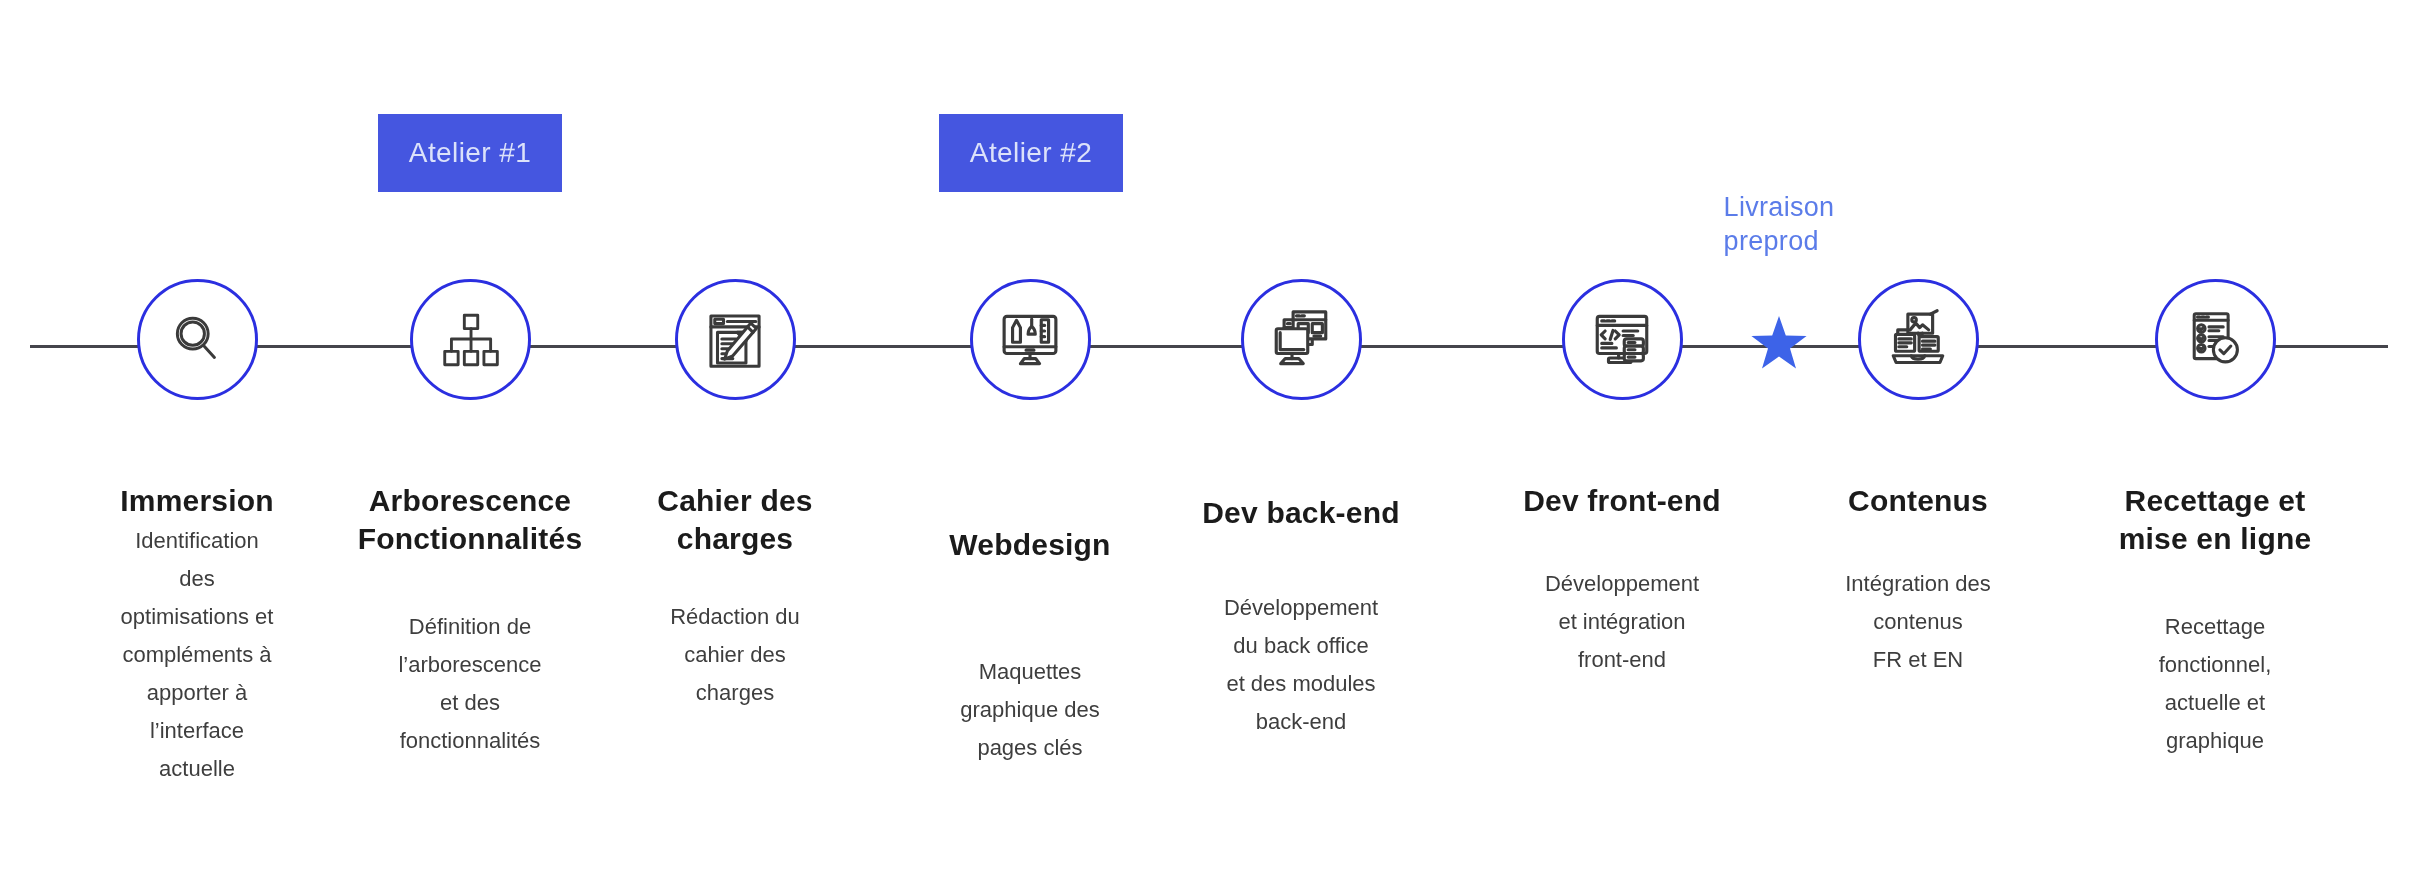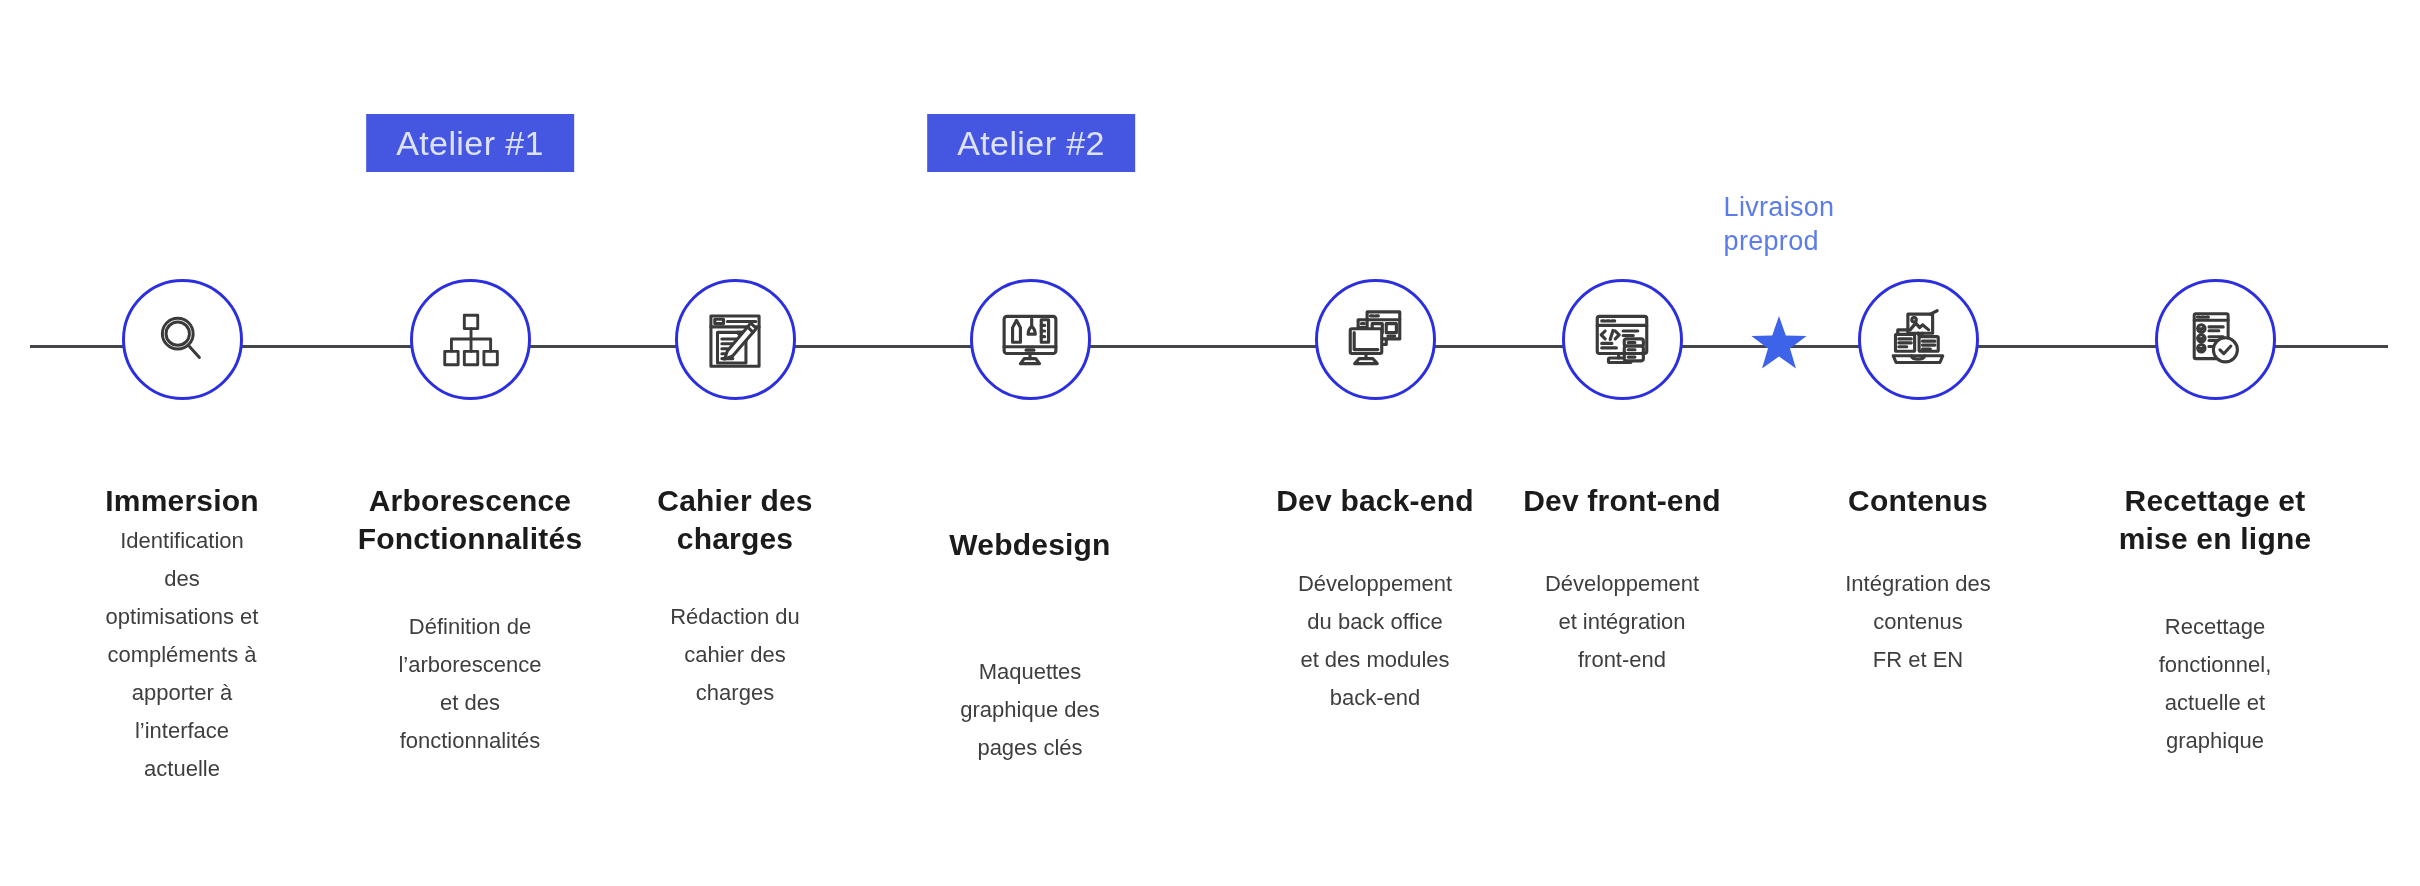--- a/index.html
+++ b/index.html
@@ -45,25 +45,25 @@
   }
   .step-desc{
     font-size:22px;font-weight:400;line-height:38px;
     color:var(--description-text);white-space:pre-line;
   }
   .gap-0{margin-top:2px;}
   .gap-s{margin-top:40px;}
   .gap-m{margin-top:45px;}
   .gap-l{margin-top:50px;}
   
-  .col-1{left:42px;}  .col-2{left:330px;} .col-3{left:595px;} .col-4{left:890px;gap:44px;}
-  .col-5{left:1235px;}.col-6{left:1482px;}.col-7{left:1778px;}.col-8{left:2075px;}
+  .col-1{left:57px;}  .col-2{left:330px;} .col-3{left:595px;} .col-4{left:890px;gap:44px;}
+  .col-5{left:1161px;gap:12px;}.col-6{left:1482px;}.col-7{left:1778px;}.col-8{left:2075px;}
   .badge{
-    position:absolute;top:114px;height:58px;min-width:184px;padding:0 30px;
-    background:var(--badge-blue);color:#DCE2FA;font-size:34px;letter-spacing:.4px;
+    position:absolute;top:114px;height:78px;min-width:184px;padding:0 30px;
+    background:var(--badge-blue);color:#DCE2FA;font-size:28px;letter-spacing:.4px;
     display:flex;align-items:center;justify-content:center;
     transform:translateX(-50%);z-index:2;
   }
   .badge-1{left:470px;}
   .badge-2{left:1031px;}
   .milestone-label{
     position:absolute;top:190px;left:1779px;transform:translateX(-50%);
     color:var(--milestone-label-blue);font-size:27px;font-weight:500;line-height:34px;
     text-align:left;white-space:pre-line;z-index:2;letter-spacing:.3px;
   }

